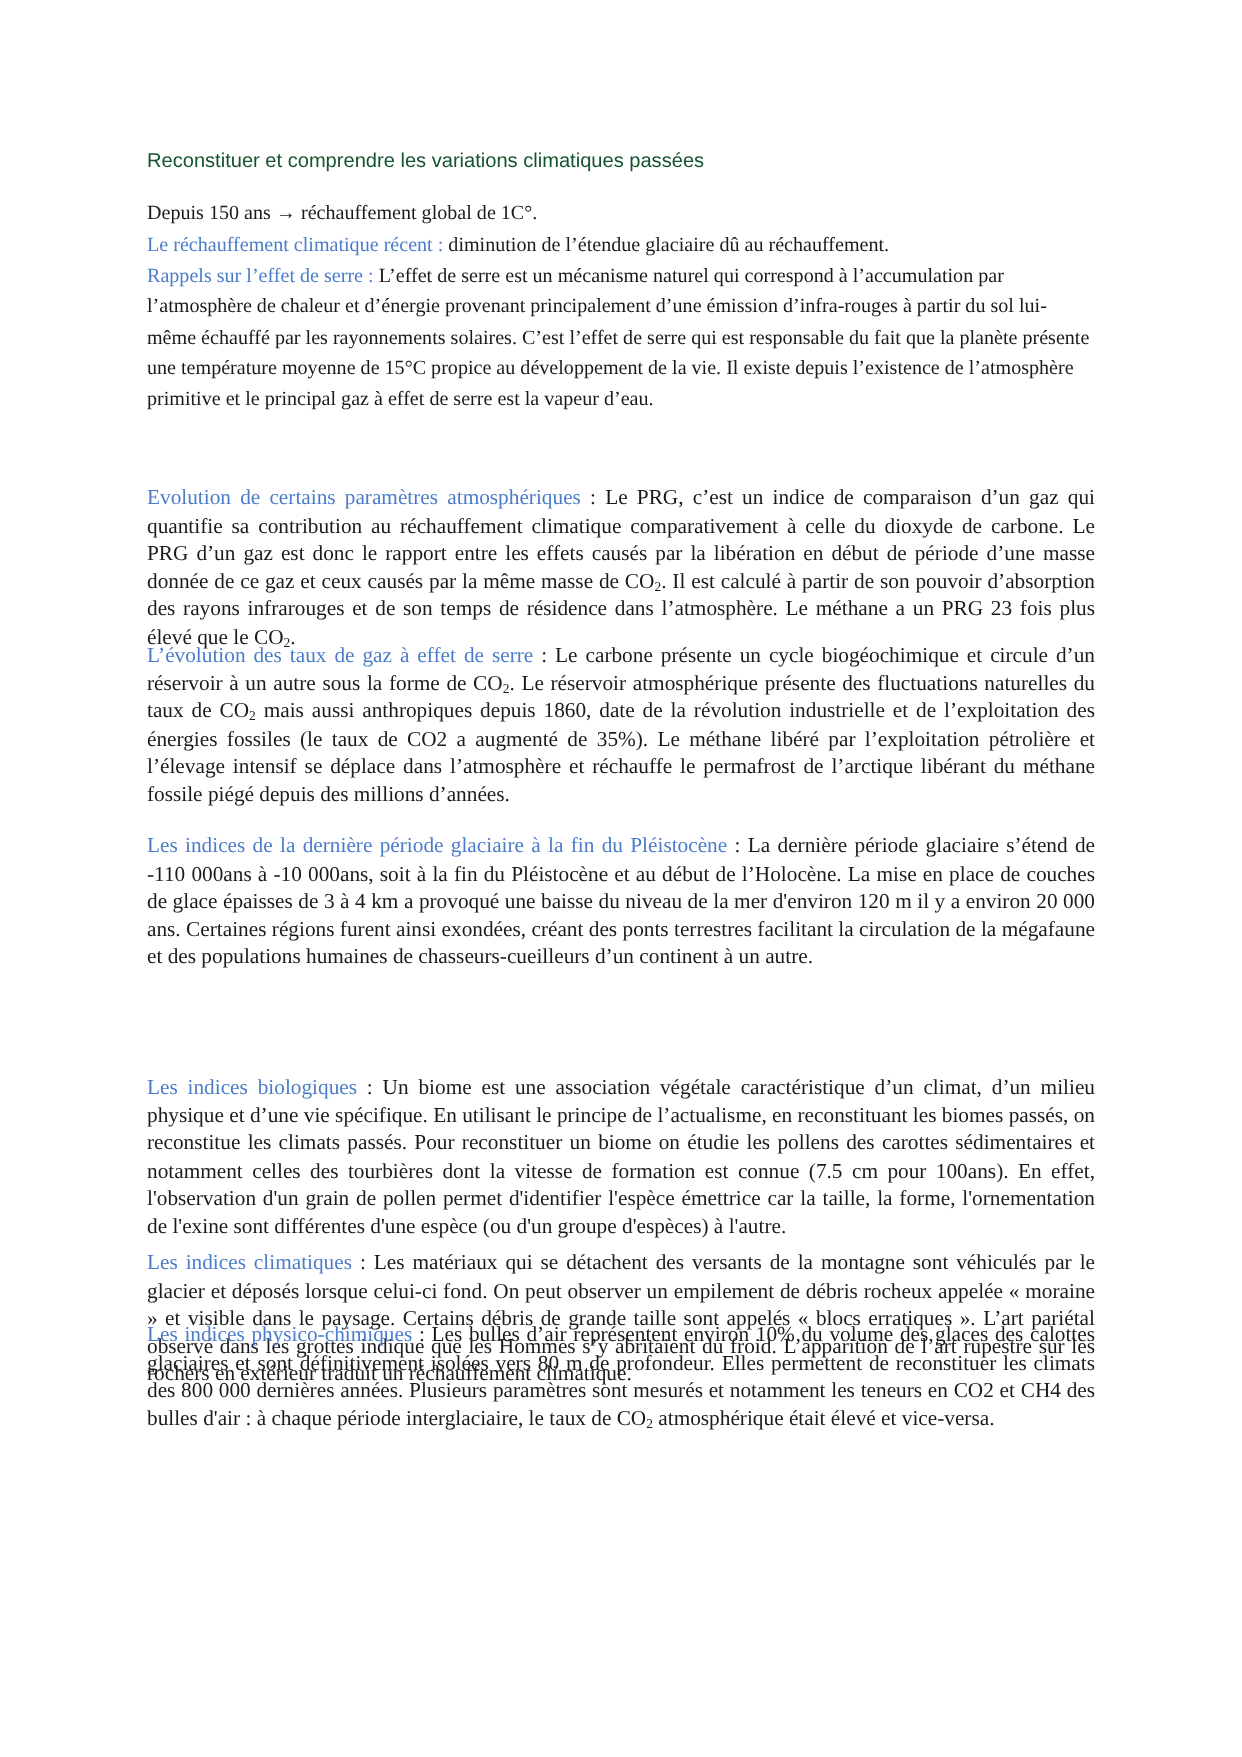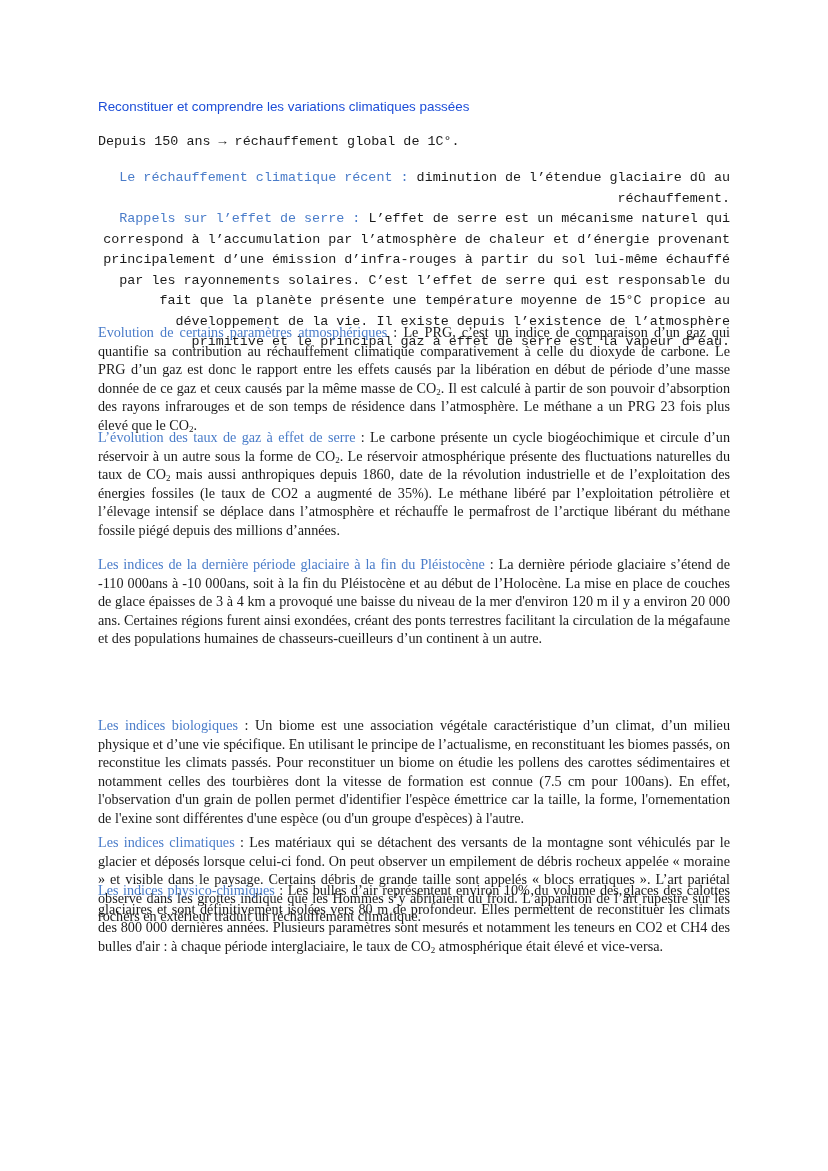--- a/index.html
+++ b/index.html
@@ -1,22 +1,22 @@
 <!DOCTYPE html>
 <html><head>
 <meta charset="utf-8">
 <style>
   html, body { margin: 0; padding: 0; background: #ffffff; }
   body { width: 828px; height: 1171px; position: relative; overflow: hidden; }
   .page { position: absolute; left: 98px; top: 0; width: 632px; }
-  .sans { font-family: Liberation Mono, monospace; font-size: 13.4px; line-height: 20.5px; color: #1a1a1a; }
+  .sans { font-family: Liberation Serif, serif; font-size: 13.4px; line-height: 20.5px; color: #1a1a1a; }
   .serif { font-family: "Liberation Serif", "DejaVu Serif", serif; font-size: 14.2px; line-height: 18.6px; color: #1a1a1a; text-align: justify; }
-  .title { position: absolute; top: 99px; color: #1d4ed8; font-family: "Liberation Sans", sans-serif; font-size: 13.4px; white-space: nowrap; }
+  .title { position: absolute; top: 99px; color: #14532d; font-family: "Liberation Sans", sans-serif; font-size: 13.4px; white-space: nowrap; }
   .line1 { position: absolute; top: 132px; white-space: nowrap; }
-  .block1 { position: absolute; top: 168px; width: 632px; text-align: right; }
+  .block1 { position: absolute; top: 153px; width: 632px; }
   .blue { color: #4a7cc9; }
   .sec { position: absolute; width: 632px; }
   sub { font-size: 9px; vertical-align: -2px; line-height: 0; }
   p { margin: 0; }
 </style>
 </head>
 <body>
 
 <div class="page">
   <div class="title">Reconstituer et comprendre les variations climatiques passées</div>

